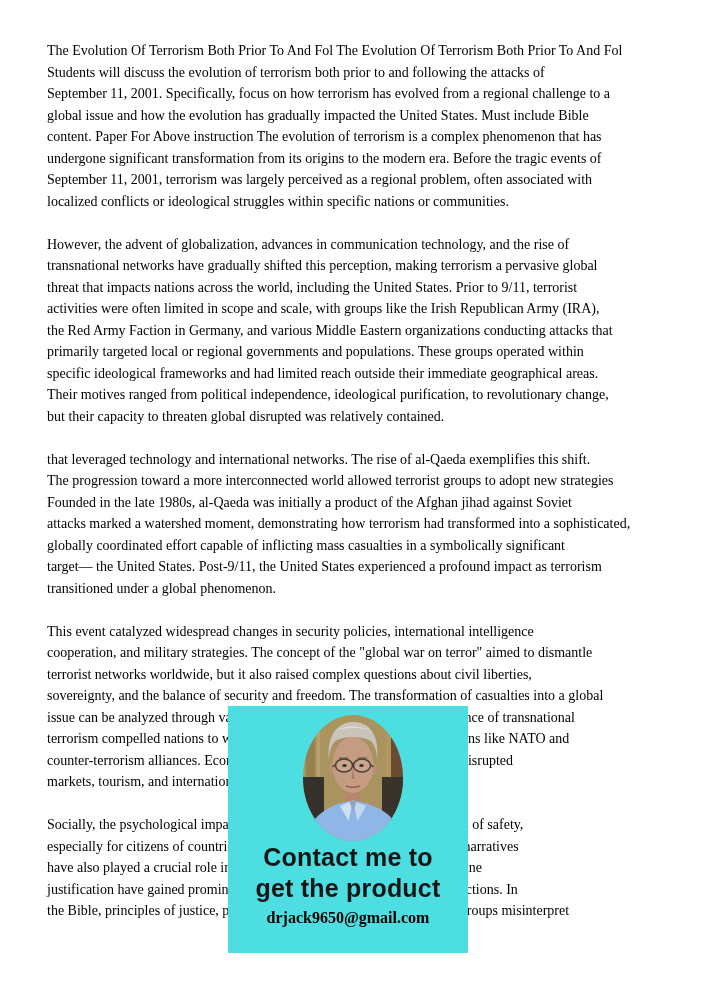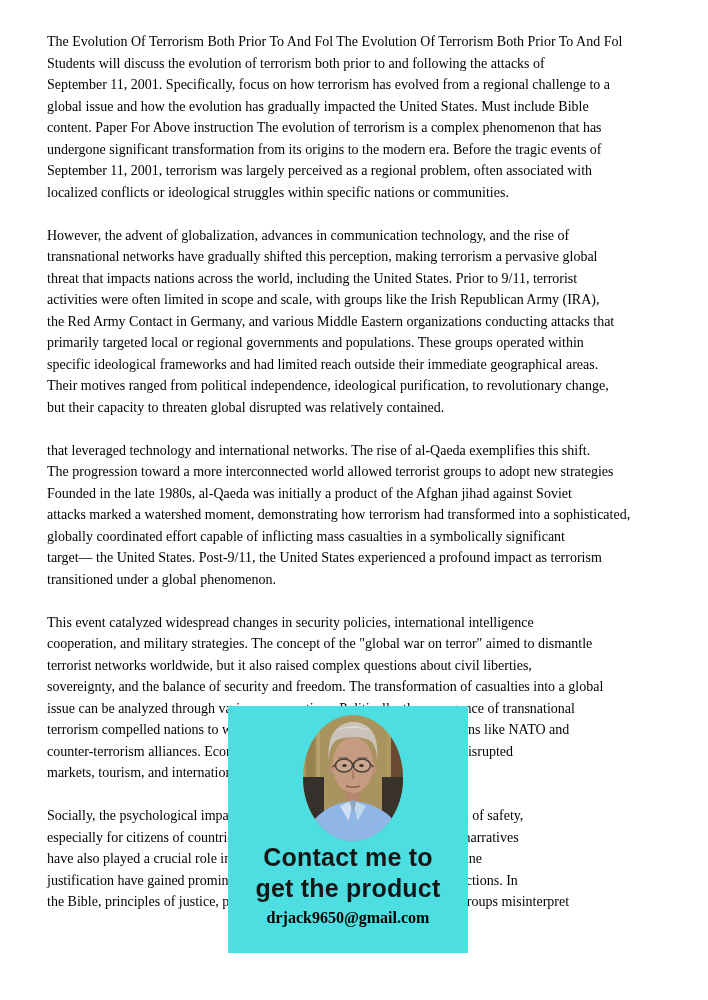--- a/index.html
+++ b/index.html
@@ -10,21 +10,21 @@
   body {
     width: 708px;
     height: 1000px;
     position: relative;
     overflow: hidden;
     font-family: "Liberation Serif", serif;
   }
   .doc {
     position: absolute;
     left: 47px;
-    top: 31px;
+    top: 40px;
     width: 630px;
     color: #000000;
     font-size: 14px;
     line-height: 21.5px;
   }
   .para { margin: 0 0 21.5px 0; }
   .line { white-space: pre; }
   .ad-card {
     position: absolute;
     left: 228px;
@@ -80,21 +80,21 @@
       <div class="line">content. Paper For Above instruction The evolution of terrorism is a complex phenomenon that has</div>
       <div class="line">undergone significant transformation from its origins to the modern era. Before the tragic events of</div>
       <div class="line">September 11, 2001, terrorism was largely perceived as a regional problem, often associated with</div>
       <div class="line">localized conflicts or ideological struggles within specific nations or communities.</div>
     </div>
     <div class="para">
       <div class="line">However, the advent of globalization, advances in communication technology, and the rise of</div>
       <div class="line">transnational networks have gradually shifted this perception, making terrorism a pervasive global</div>
       <div class="line">threat that impacts nations across the world, including the United States. Prior to 9/11, terrorist</div>
       <div class="line">activities were often limited in scope and scale, with groups like the Irish Republican Army (IRA),</div>
-      <div class="line">the Red Army Contact in Germany, and various Middle Eastern organizations conducting attacks that</div>
+      <div class="line">the Red Army Faction in Germany, and various Middle Eastern organizations conducting attacks that</div>
       <div class="line">primarily targeted local or regional governments and populations. These groups operated within</div>
       <div class="line">specific ideological frameworks and had limited reach outside their immediate geographical areas.</div>
       <div class="line">Their motives ranged from political independence, ideological purification, to revolutionary change,</div>
       <div class="line">but their capacity to threaten global disrupted was relatively contained.</div>
     </div>
     <div class="para">
       <div class="line">that leveraged technology and international networks. The rise of al-Qaeda exemplifies this shift.</div>
       <div class="line">The progression toward a more interconnected world allowed terrorist groups to adopt new strategies</div>
       <div class="line">Founded in the late 1980s, al-Qaeda was initially a product of the Afghan jihad against Soviet</div>
       <div class="line">attacks marked a watershed moment, demonstrating how terrorism had transformed into a sophisticated,</div>

